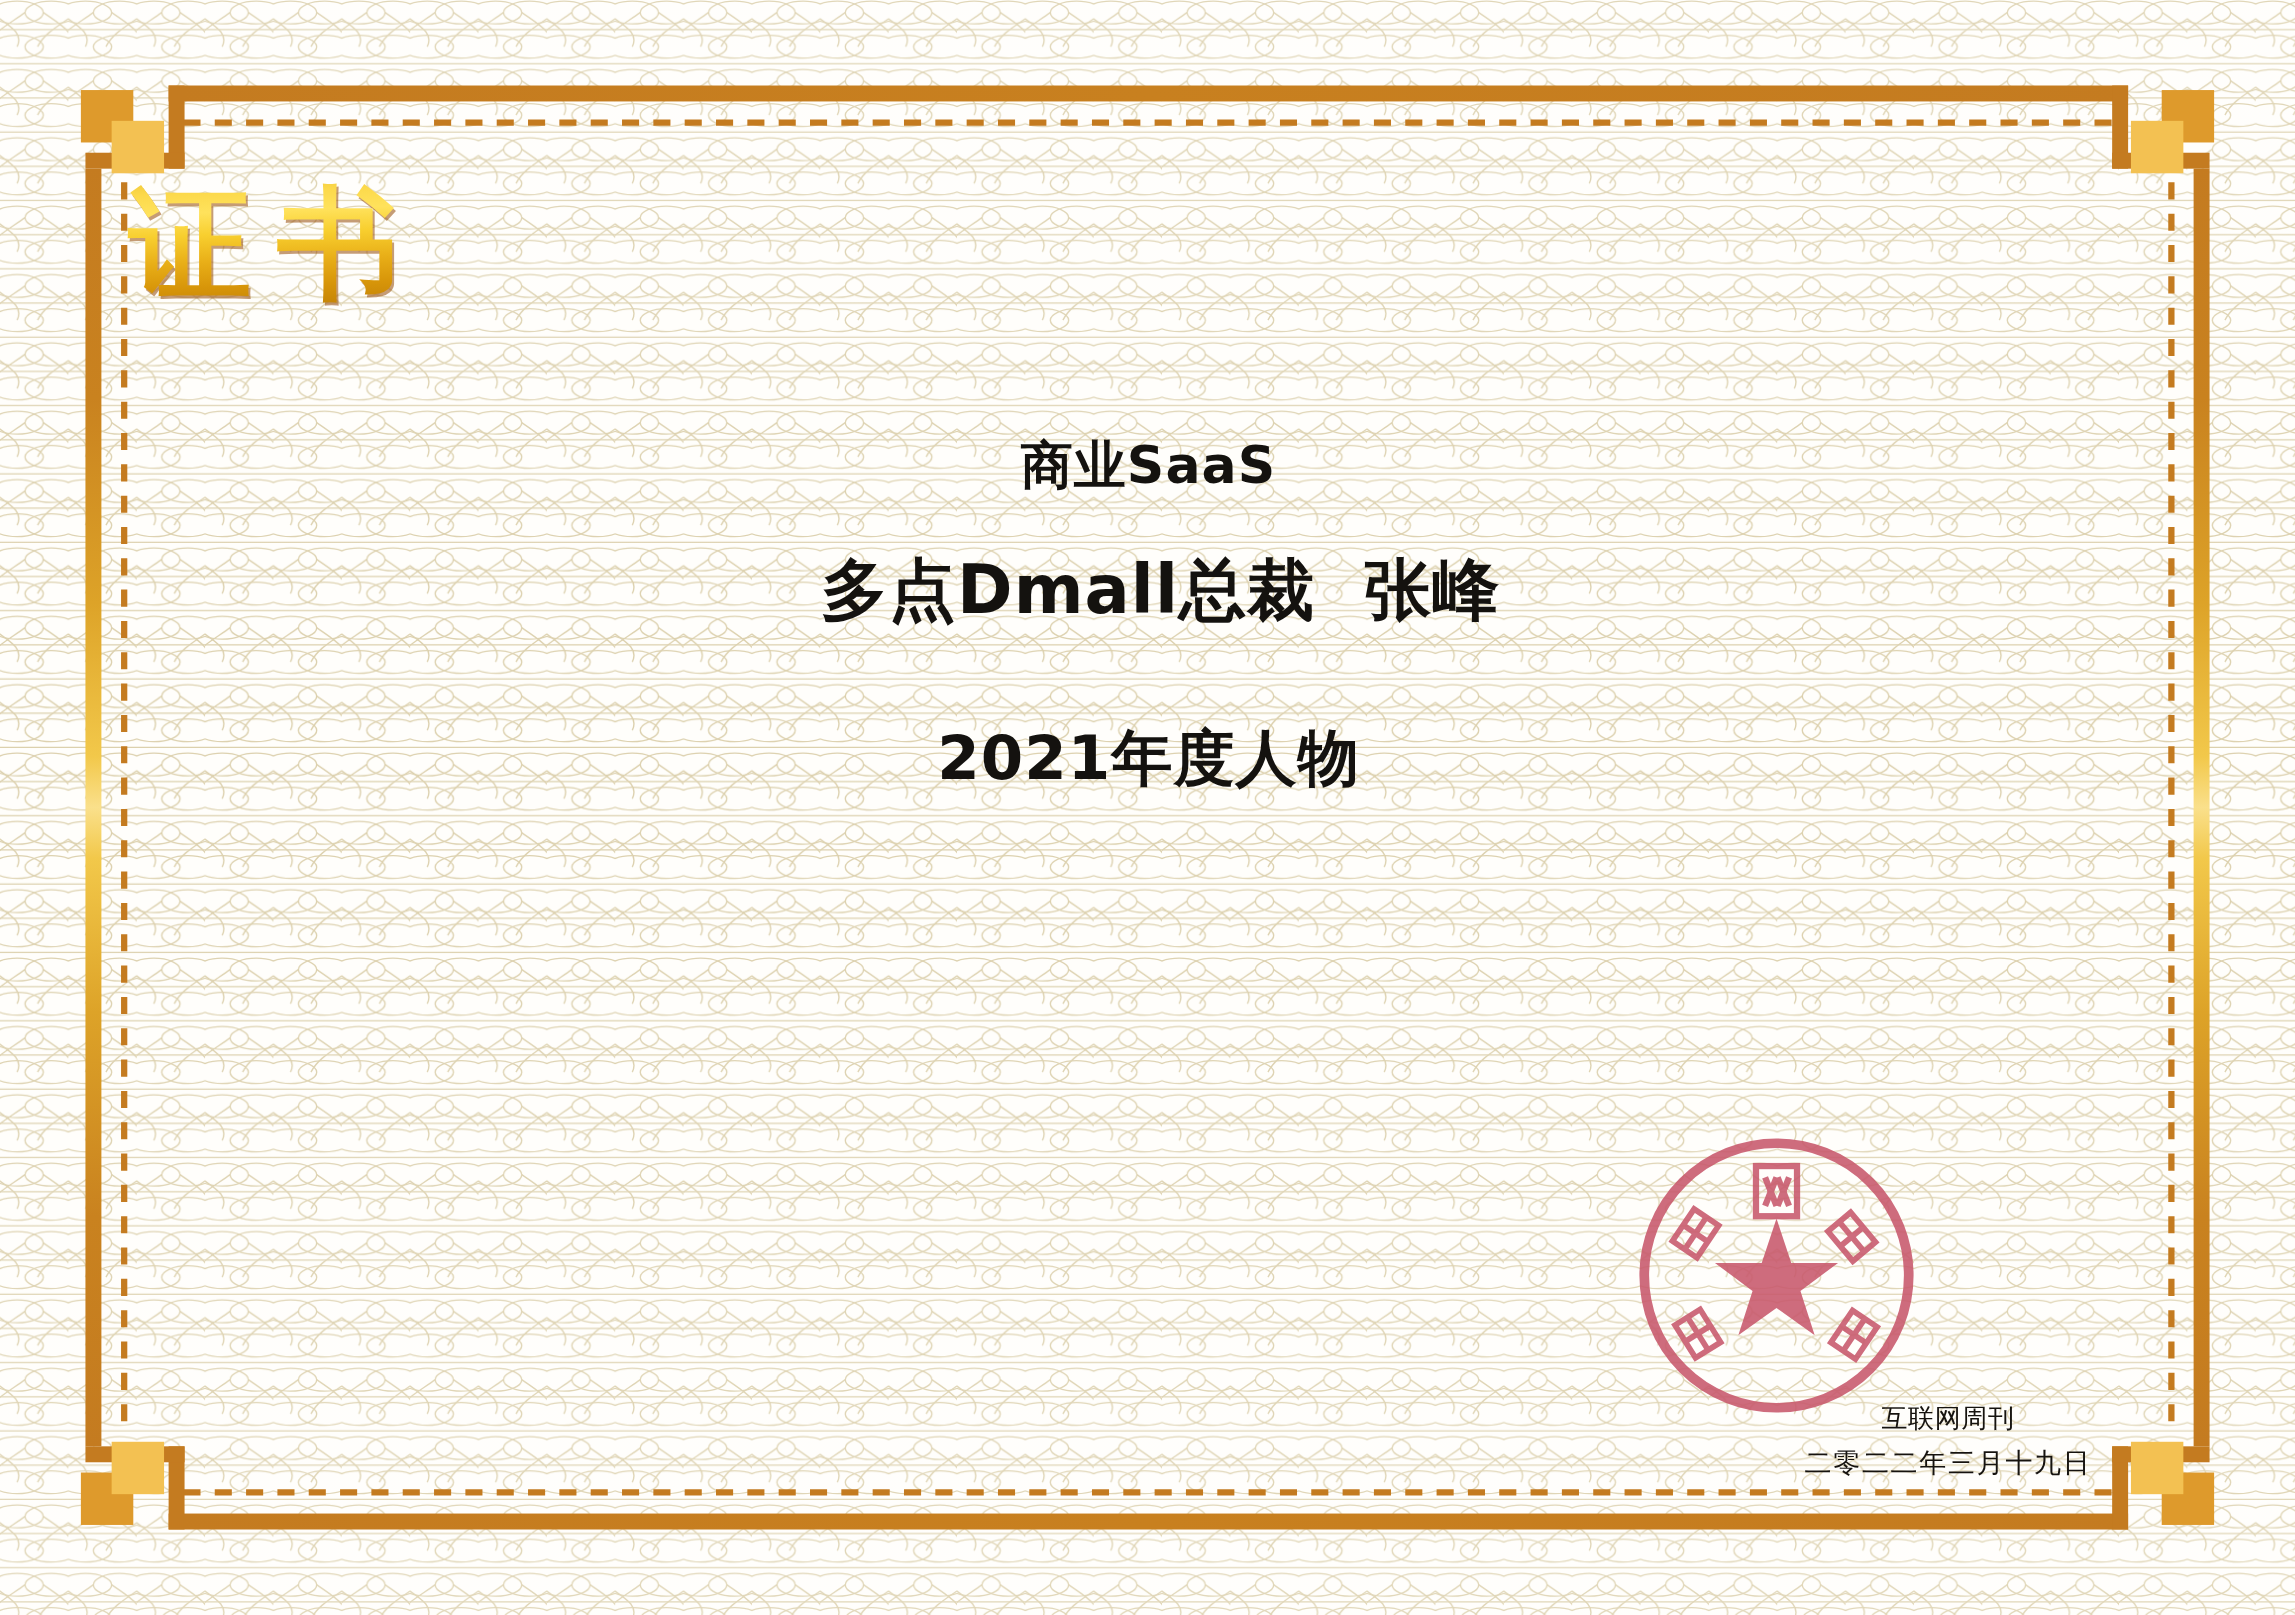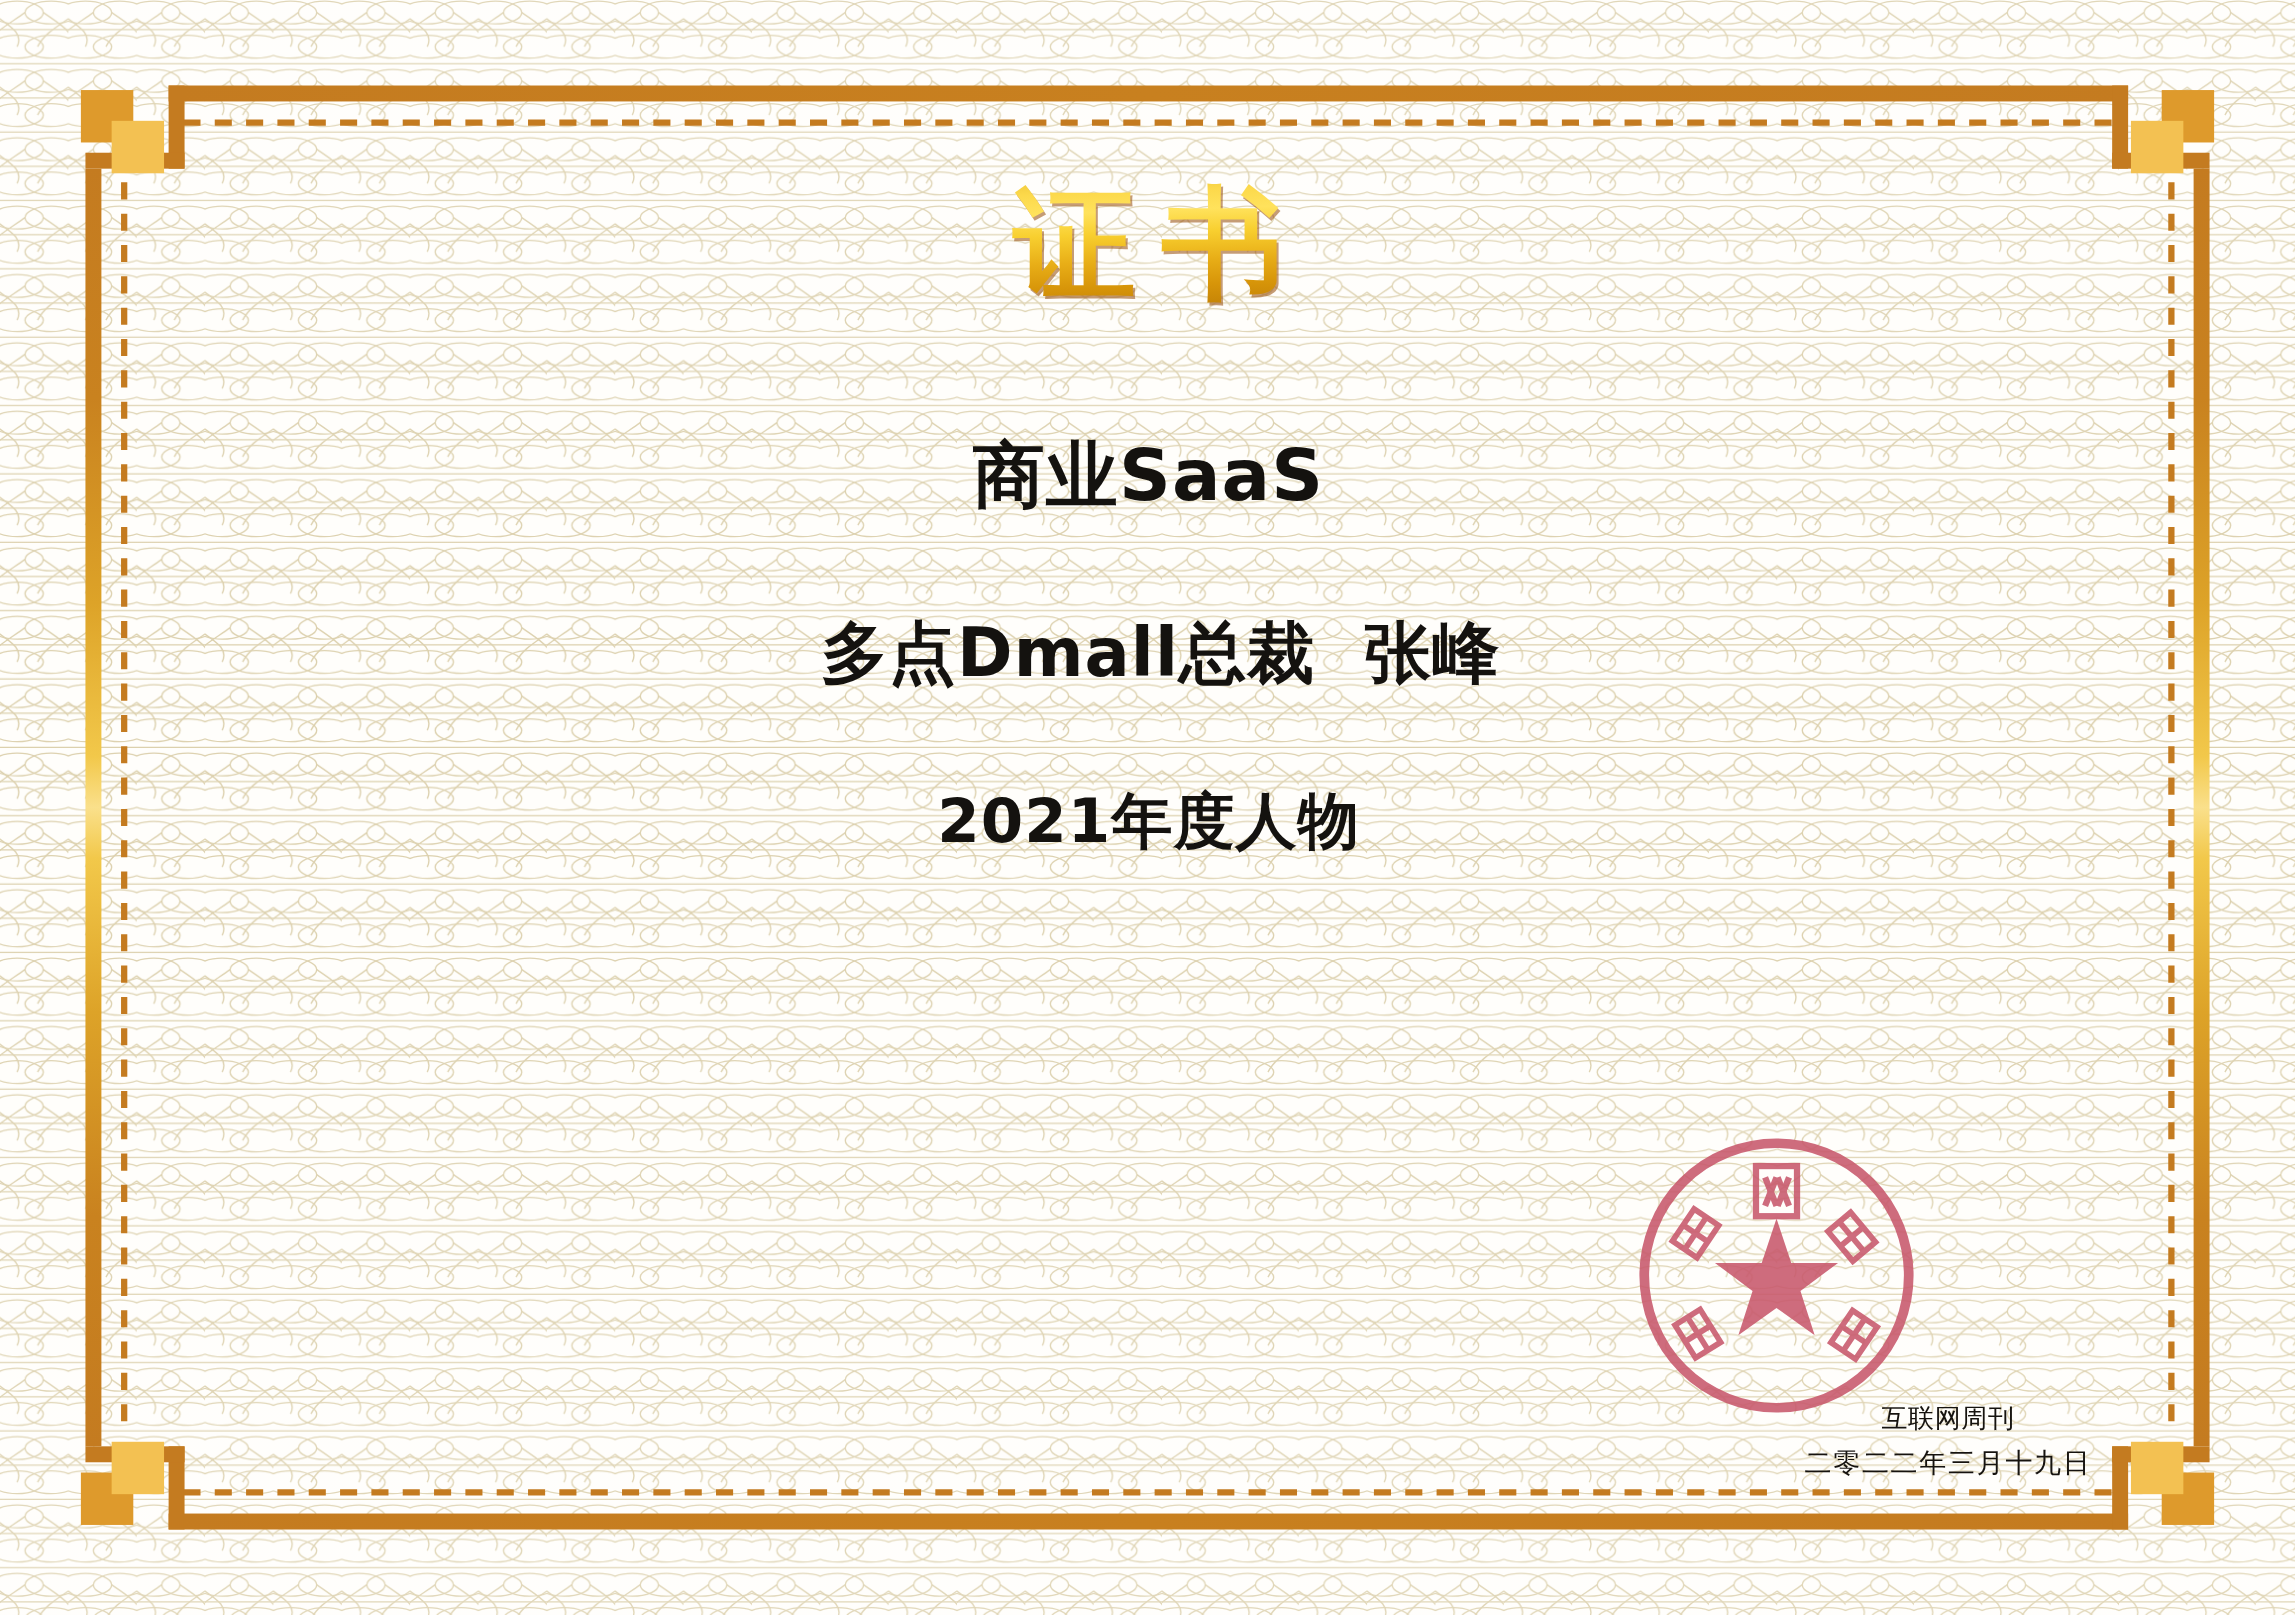--- a/index.html
+++ b/index.html
@@ -47,21 +47,21 @@
     height: 1422px;
     z-index: 3;
   }
 
   
   .title-wrap {
     position: absolute;
     left: 0;
     top: 83px;
     width: 100%;
-    text-align: center;
+    text-align: left;
   }
   .cert-title {
     display: inline-block;
     font-family: "DejaVu Sans", "Liberation Sans", sans-serif;
     font-weight: 700;
     font-size: 122px;
     line-height: 1.05;
     letter-spacing: 26px;
     text-indent: 26px;
     background-image: linear-gradient(178deg,
@@ -88,24 +88,24 @@
     text-align: center;
     color: #14120f;
   }
   .body-line {
     font-family: "DejaVu Sans", "Liberation Sans", sans-serif;
     font-weight: 700;
     color: #14120f;
     white-space: pre;
   }
   .line-category {
-    font-size: 72px;
+    font-size: 52px;
     line-height: 1;
     letter-spacing: 1.1px;
-    margin-bottom: 109px;
+    margin-bottom: 66px;
   }
   .line-recipient {
     font-size: 67px;
     line-height: 1;
     letter-spacing: 1.1px;
     margin-bottom: 103px;
     margin-left: 24px;
   }
   .line-award {
     font-size: 61px;

